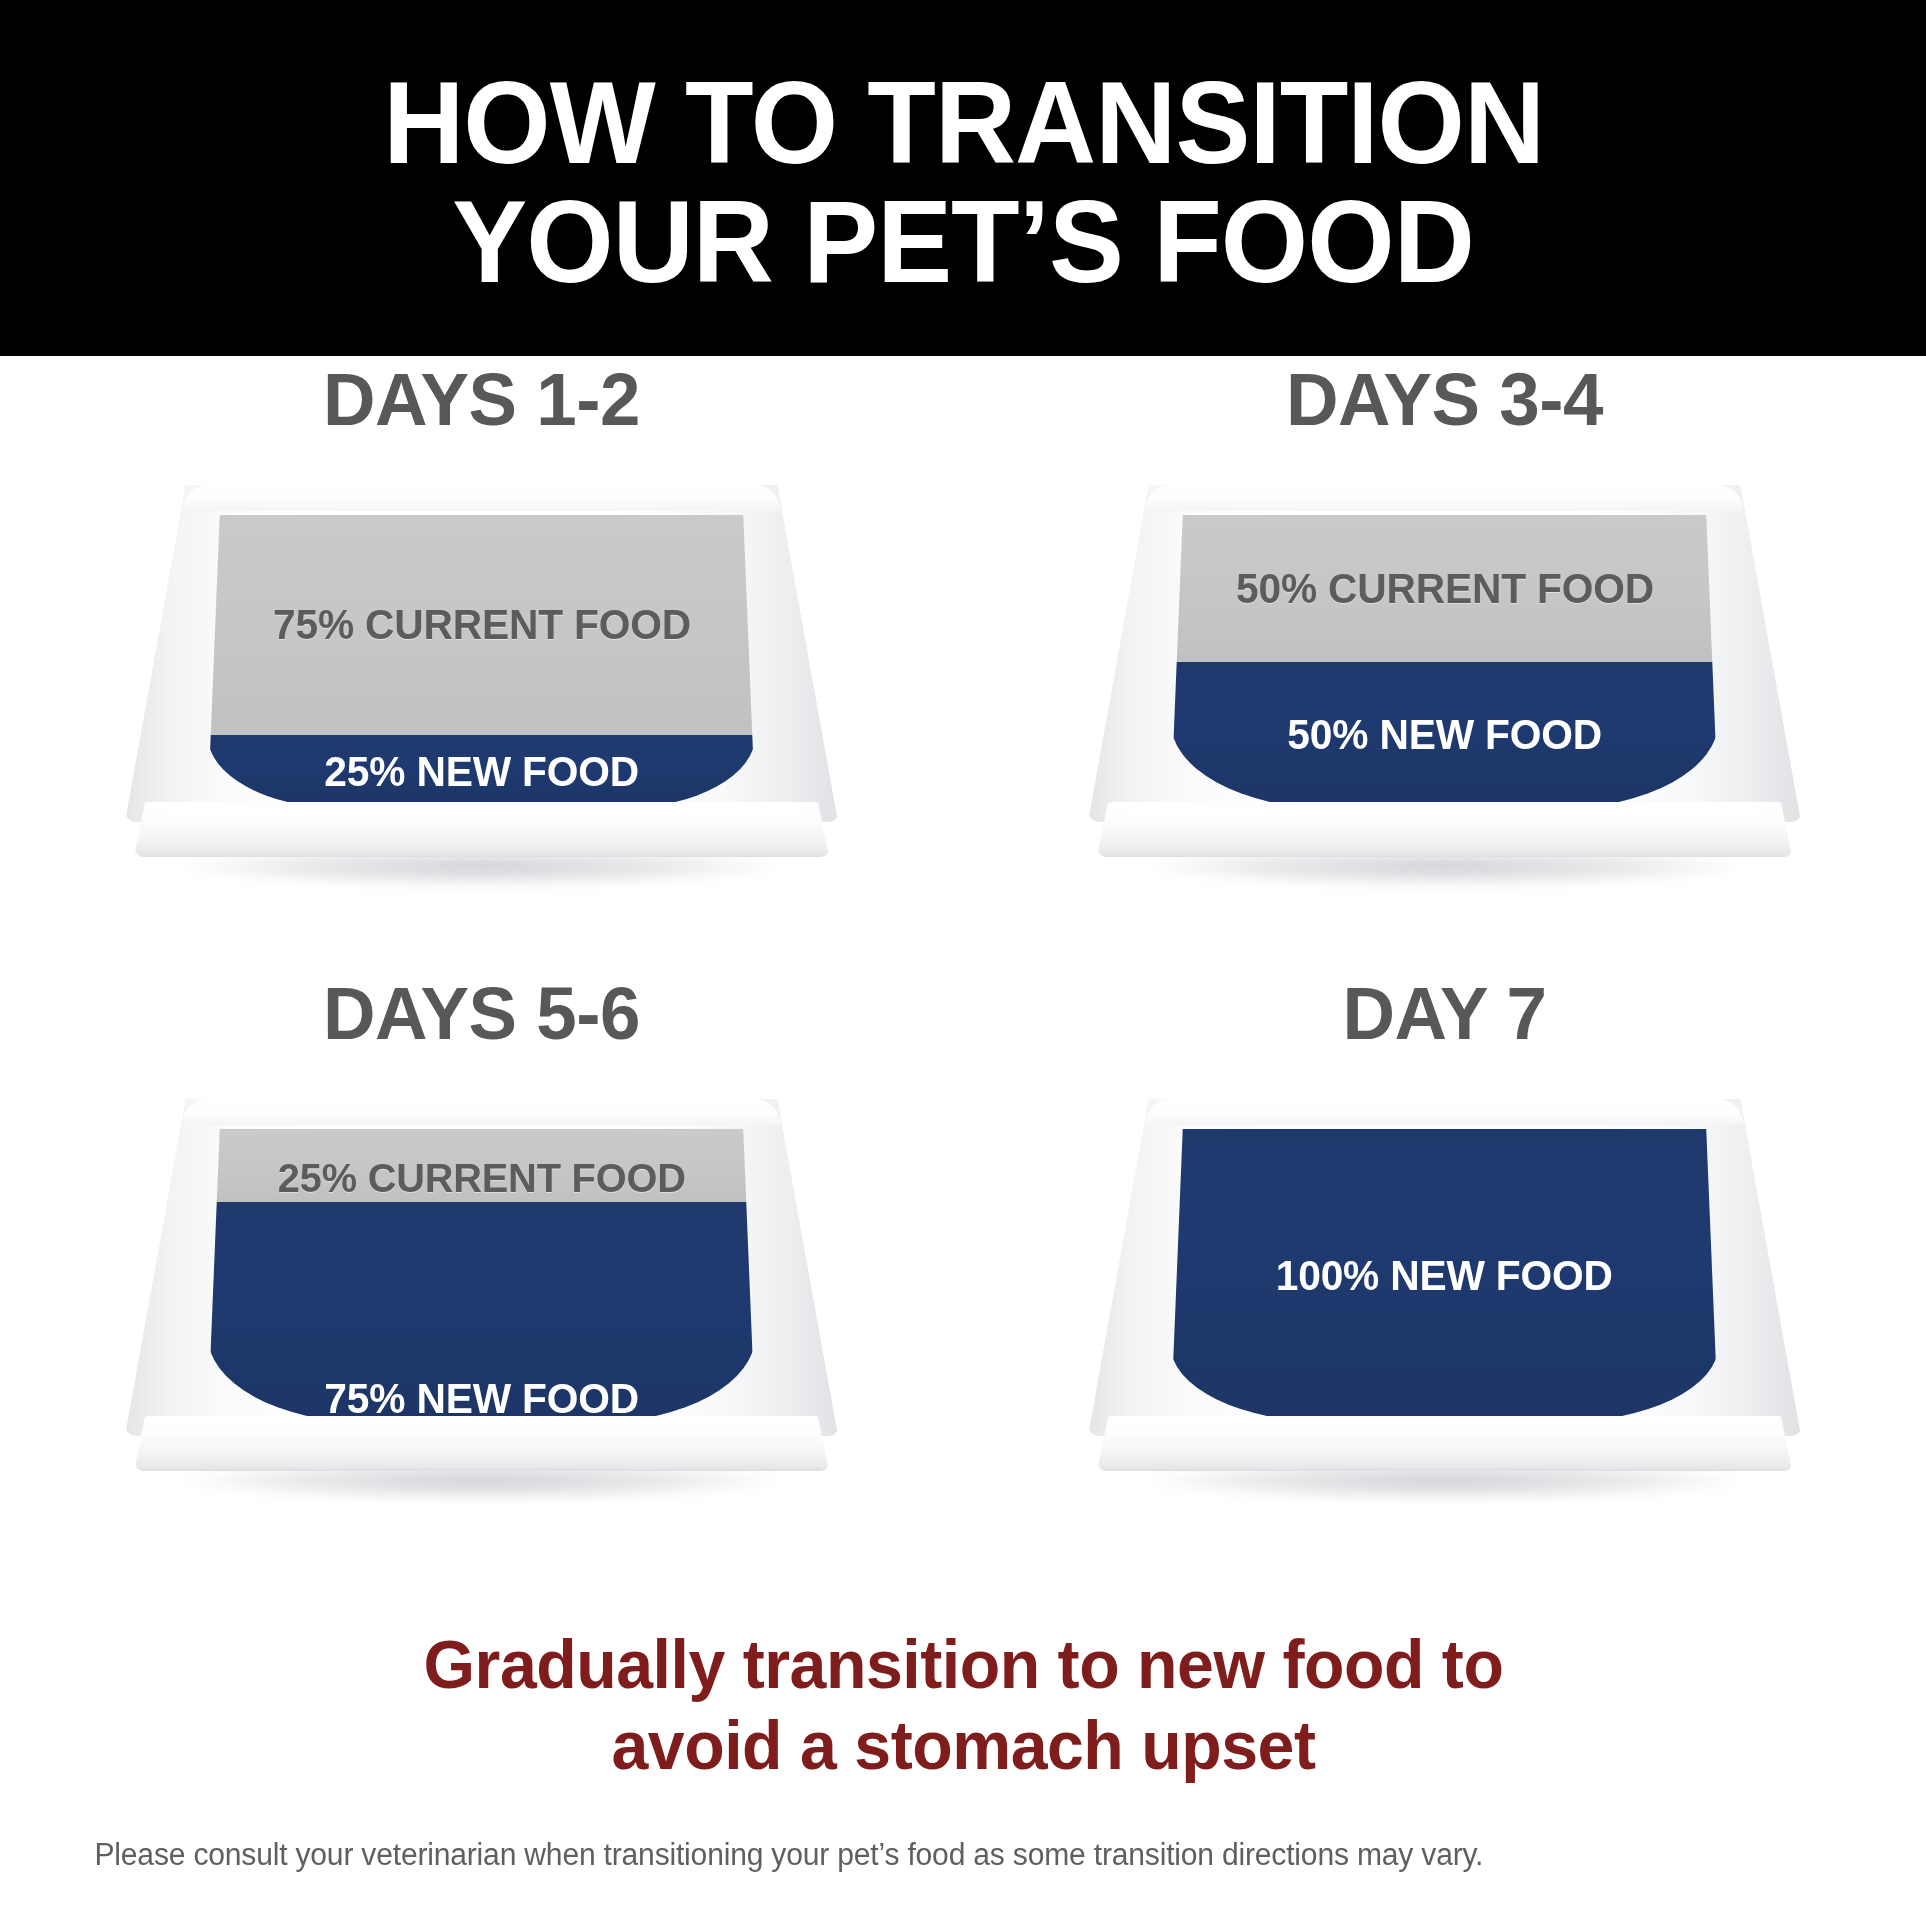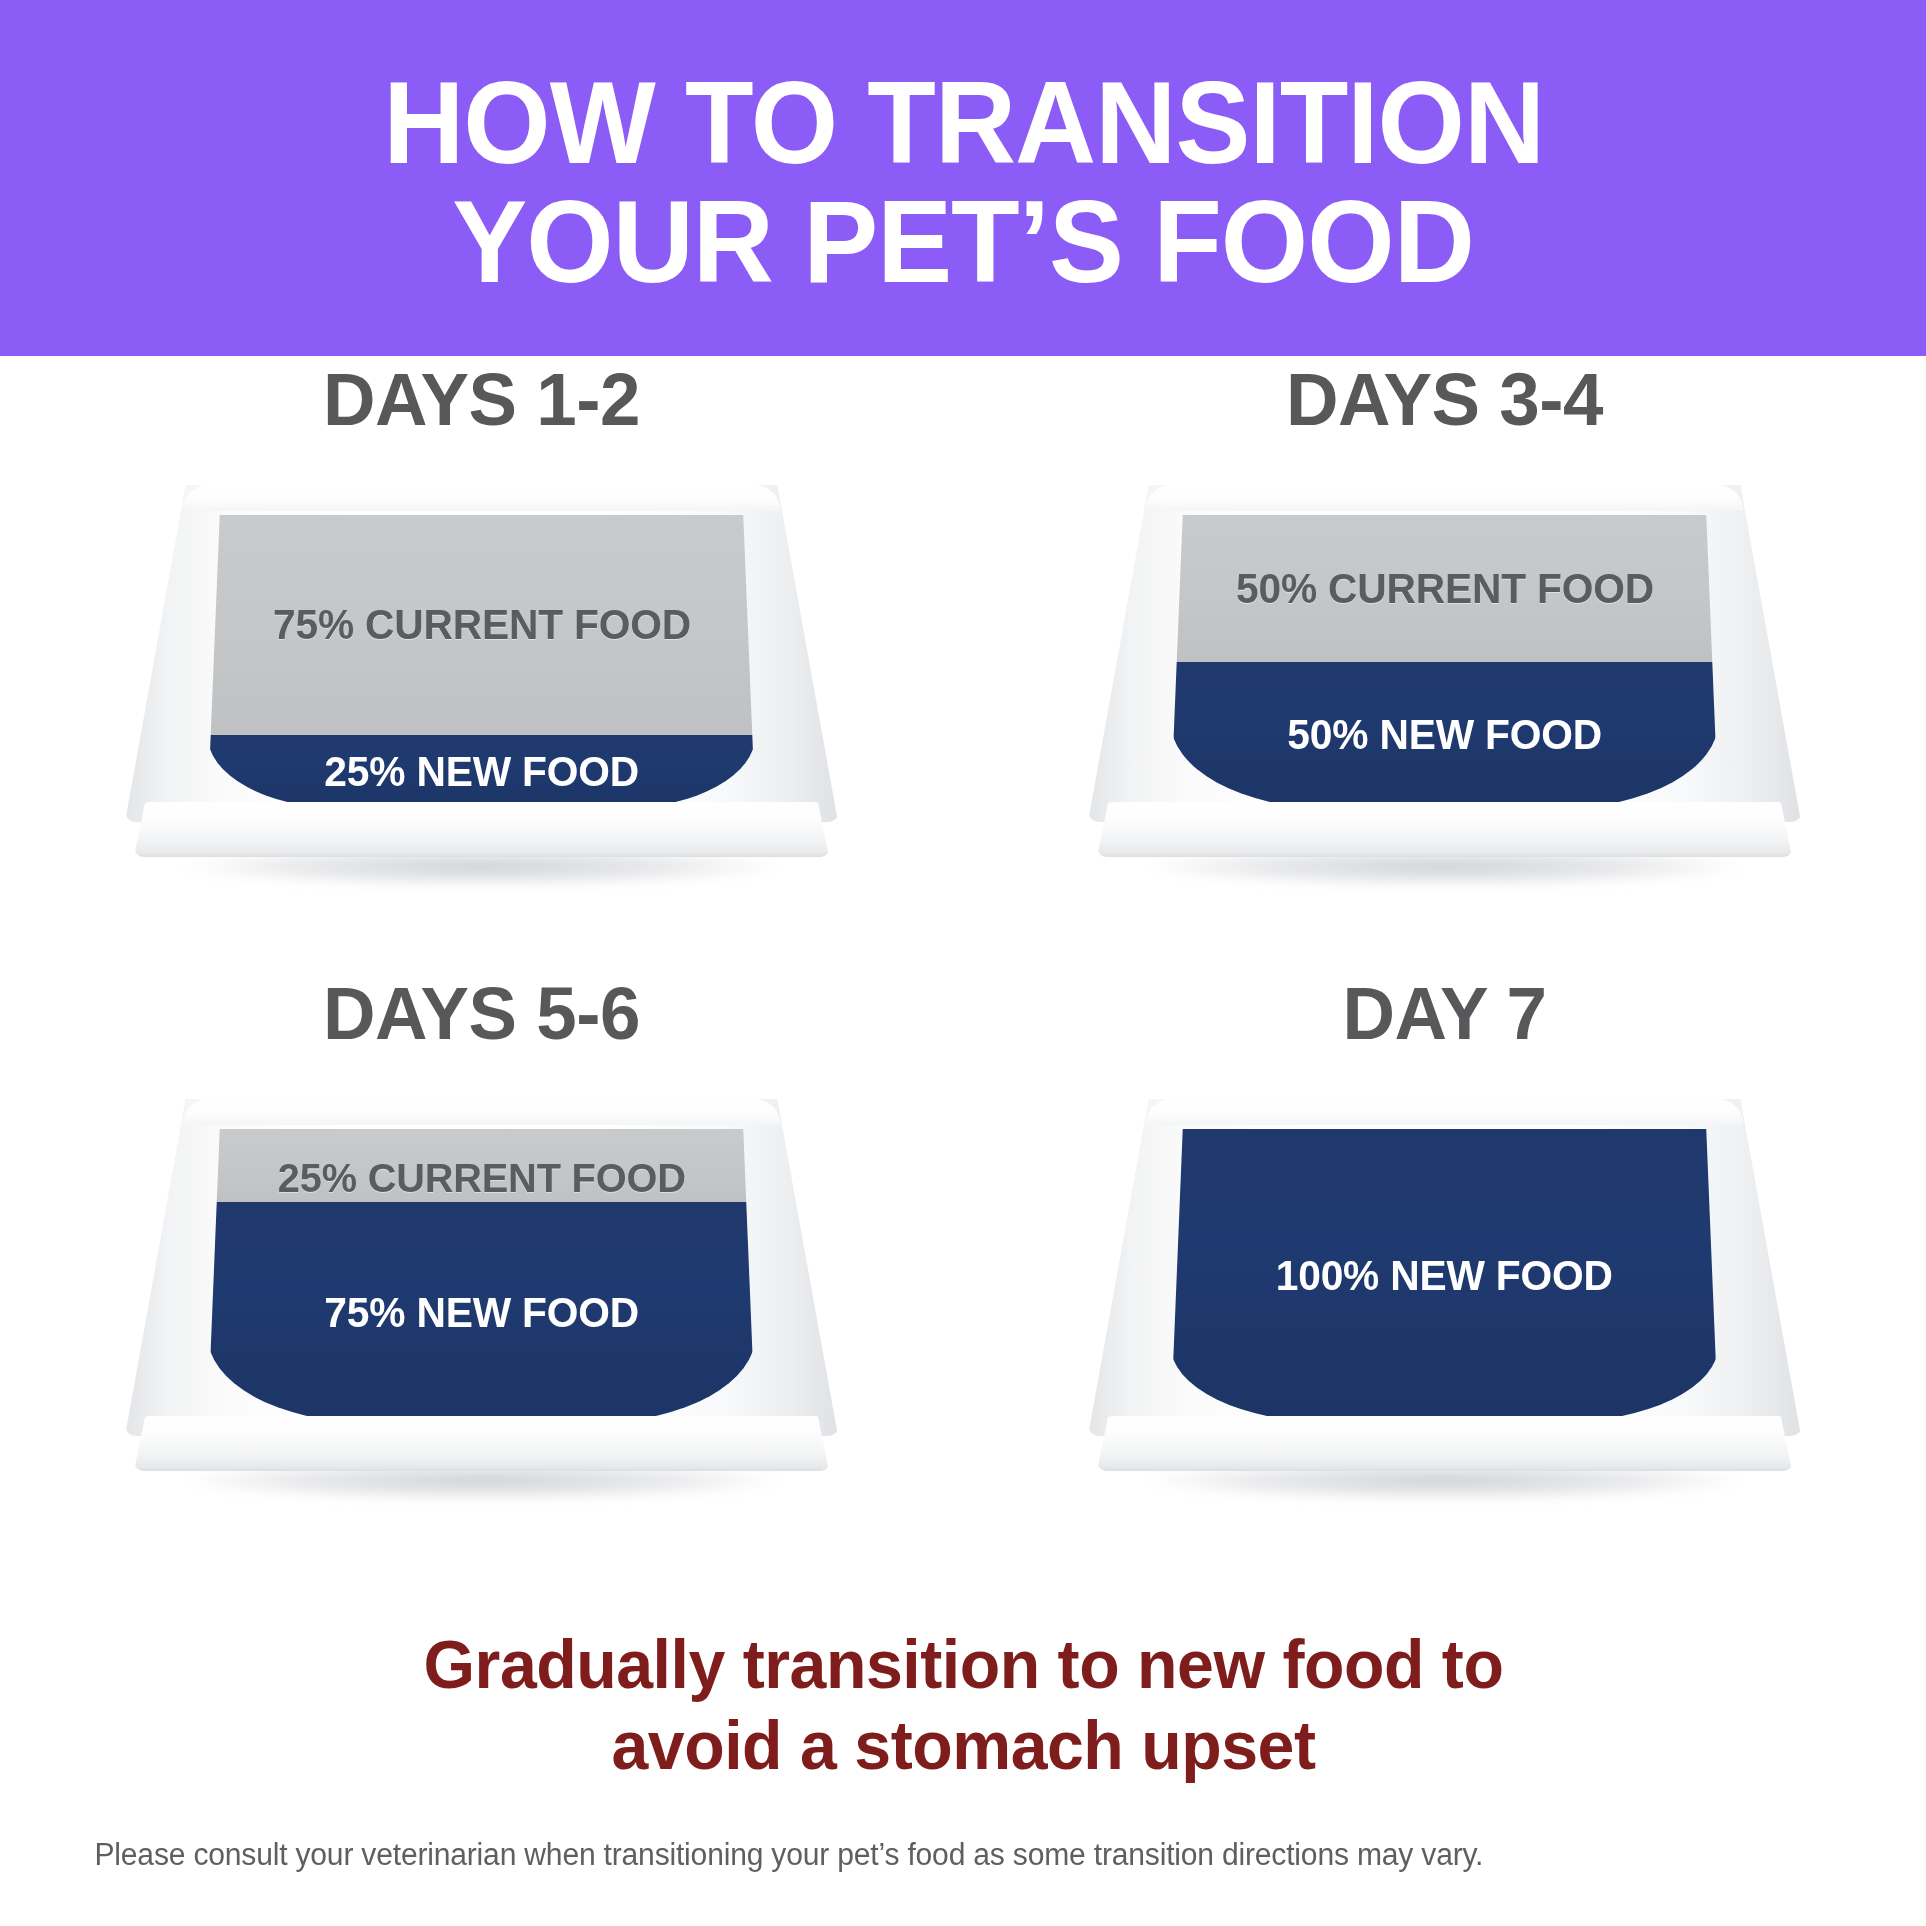--- a/index.html
+++ b/index.html
@@ -15,21 +15,21 @@
     position: relative;
   }
 
   
   .header-banner {
     position: absolute;
     left: 0;
     top: 0;
     width: 1927px;
     height: 356px;
-    background: #8b5cf6;
+    background: #000000;
     display: flex;
     flex-direction: column;
     align-items: center;
     justify-content: center;
     box-sizing: border-box;
     padding-top: 8px;
   }
   .header-line {
     color: #ffffff;
     font-family: "Liberation Sans", sans-serif;
@@ -306,21 +306,21 @@
     <div class="day-label">DAYS 5-6</div>
     <div class="bowl-wrap">
       <div class="bowl-shadow"></div>
       <div class="bowl-body"></div>
       <div class="bowl-rim-top"></div>
       <div class="bowl-inner">
         <div class="bowl-inner-clip">
           <div class="food-current" style="height:25%;align-items:flex-end;">
             <span class="food-label label-current label-wide">25% CURRENT FOOD</span>
           </div>
-          <div class="food-new" style="height:75%;">
+          <div class="food-new" style="height:75%;align-items:flex-end;">
             <span class="food-label label-new">75% NEW FOOD</span>
           </div>
         </div>
       </div>
       <div class="bowl-base">
         <div class="bowl-base-shine"></div>
       </div>
     </div>
   </div>
 

